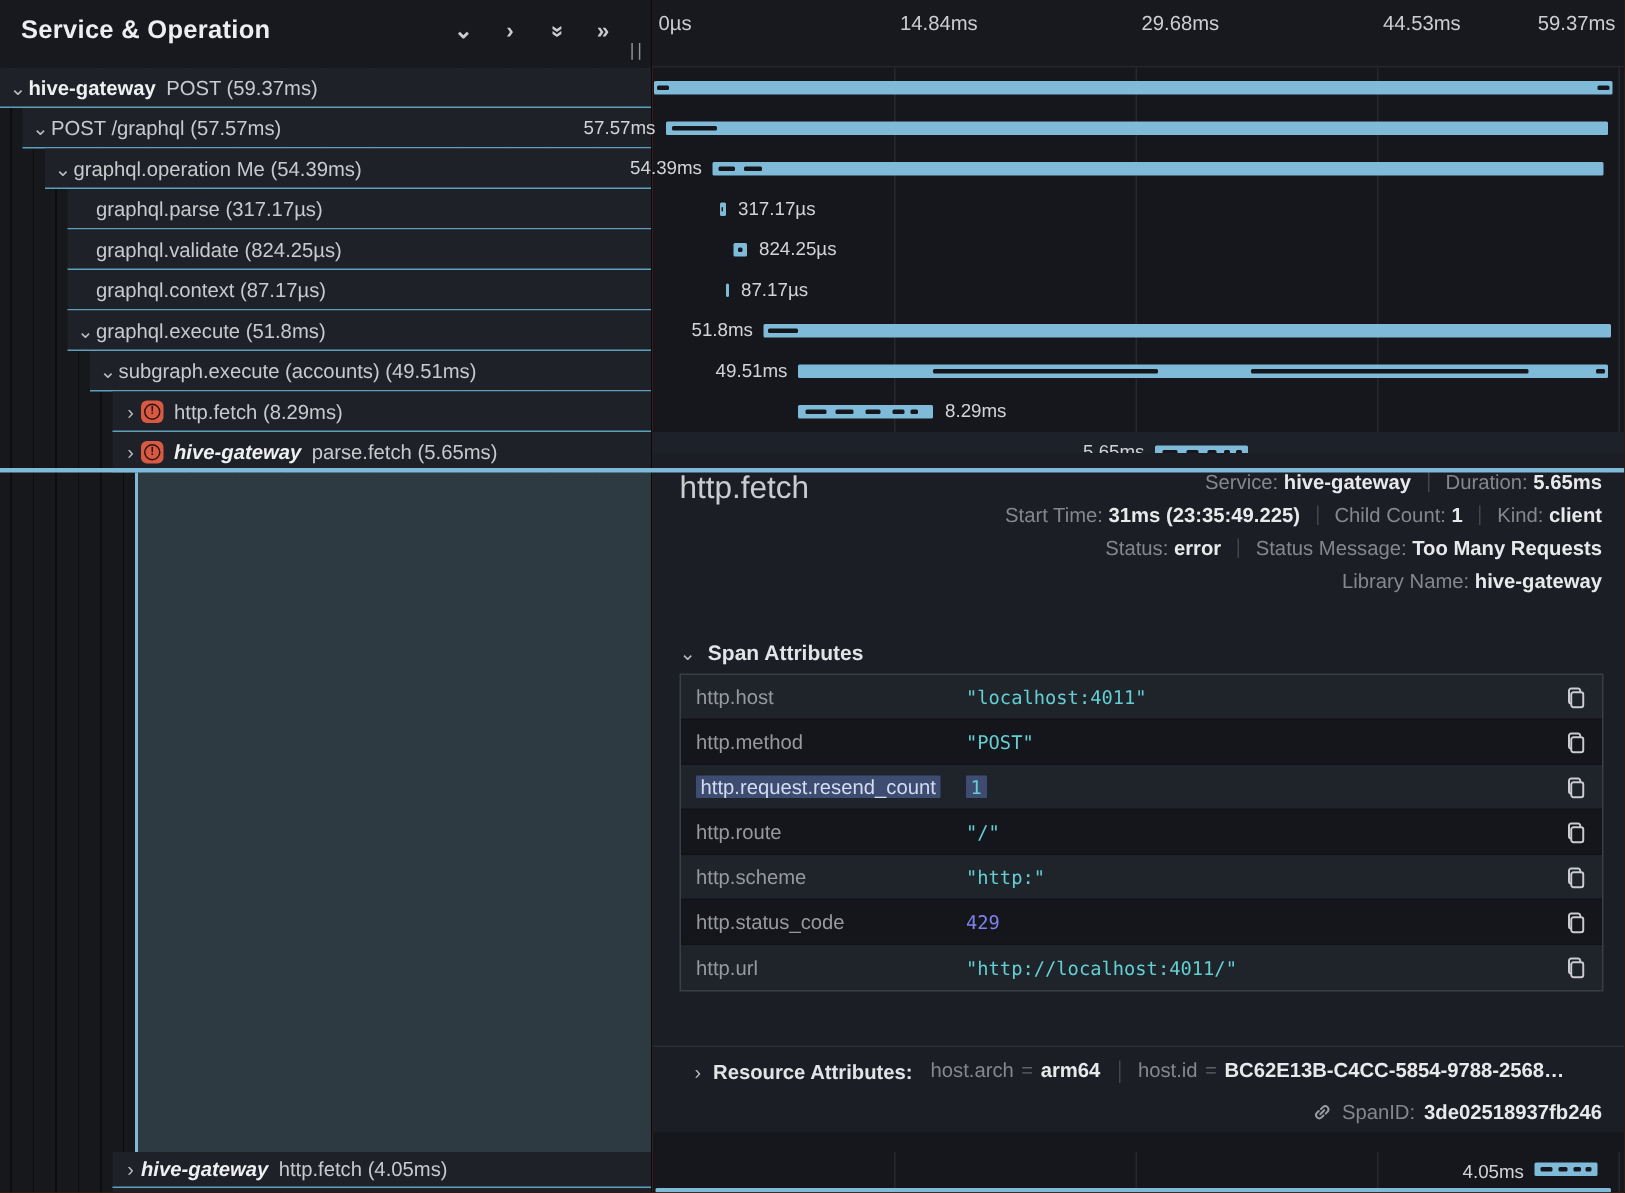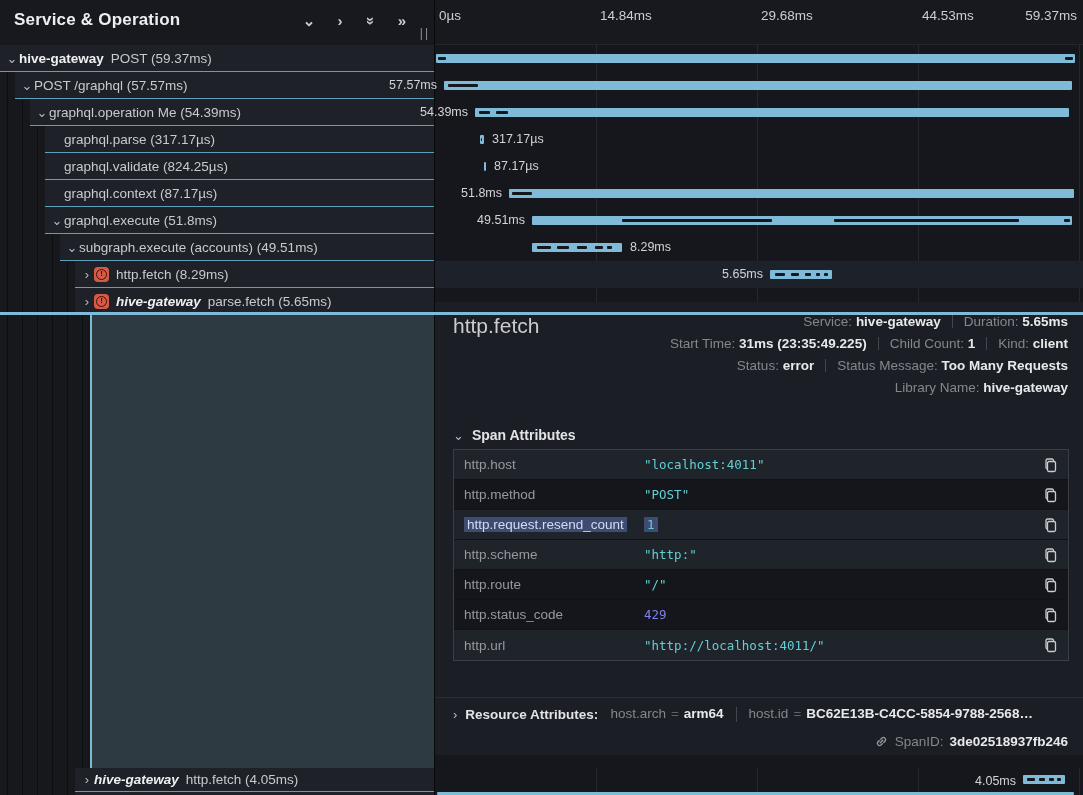--- a/index.html
+++ b/index.html
@@ -83,21 +83,21 @@
   .attr-row.alt0 { background:#1f232a; }
   .attr-row.alt1 { background:#14161b; }
   .attr-key { width:180px; flex:0 0 180px; font-size:13.5px; color:#97999e; overflow:hidden; white-space:nowrap; }
   .attr-val { font-family:"DejaVu Sans Mono", monospace; font-size:12.5px; color:#63cfd3; flex:1; white-space:nowrap; overflow:hidden; }
   .attr-val.number { color:#7d82ec; }
   .selhl { background:#3d4c70; border-radius:2px; padding:1px 3px; }
   .attr-key .selhl { color:#d3dcf2; }
   .copy-btn { margin-left:auto; color:#caccd0; cursor:pointer; display:flex; align-items:center; }
 
   .res-row { position:absolute; left:0; top:395px; width:648px; height:33px; border-top:1px solid #2a2d33;
-    display:flex; align-items:center; padding:0 16px 0 18px; font-size:13.5px; white-space:nowrap; overflow:hidden; }
+    display:flex; align-items:center; padding:0 16px 0 28px; font-size:13.5px; white-space:nowrap; overflow:hidden; }
   .res-head { font-weight:bold; color:#e3e4e7; margin-right:12px; cursor:pointer; }
   .res-head .chev { display:inline-block; width:auto; margin-right:8px; font-weight:normal; }
   .res-key { color:#85878d; }
   .res-eq { color:#5e6167; margin:0 5px; }
   .res-val { color:#e8e9eb; font-weight:bold; }
   .res-sep { display:inline-block; width:1px; height:15px; background:#43464d; margin:0 12px; vertical-align:middle; }
 
   .spanid-row { position:absolute; right:15px; top:432px; font-size:13.5px; color:#85878d; display:flex; align-items:center; gap:6px; }
   .spanid-row b { color:#e8e9eb; }
   .link-icon { color:#9a9ca1; display:flex; align-items:center; }
@@ -217,20 +217,26 @@
           </div>
           <span class="bar-label" style="right: 615px;">54.39ms</span>
         </div>
         <div class="trow">
           <div class="bar" style="left: 45px; width: 4px;">
             <div class="dash" style="left: 1px; width: 1px;"></div>
           </div>
           <span class="bar-label" style="left: 57px;">317.17µs</span>
         </div>
         <div class="trow">
+          <div class="bar" style="left: 54px; width: 9px;">
+            <div class="dash" style="left: 3px; width: 3px;"></div>
+          </div>
+          <span class="bar-label" style="left: 71px;">824.25µs</span>
+        </div>
+        <div class="trow">
           <div class="bar" style="left: 49px; width: 2px;"></div>
           <span class="bar-label" style="left: 59px;">87.17µs</span>
         </div>
         <div class="trow">
           <div class="bar" style="left: 74px; width: 565px;">
             <div class="dash" style="left: 3px; width: 20px;"></div>
           </div>
           <span class="bar-label" style="right: 581px;">51.8ms</span>
         </div>
         <div class="trow">
@@ -299,33 +305,33 @@
           <div class="attr-row alt0">
             <span class="attr-key"><span class="selhl">http.request.resend_count</span></span>
             <span class="attr-val"><span class="selhl">1</span></span>
             <span class="copy-btn">
               <svg width="15" height="16" viewBox="0 0 15 16" fill="none" stroke="currentColor" stroke-width="1.3" stroke-linejoin="round">
                 <rect x="4.5" y="4.5" width="8" height="10" rx="1.5"></rect>
                 <path d="M10.5 4.5 v-1 a1.5 1.5 0 0 0 -1.5 -1.5 h-4.5 a1.5 1.5 0 0 0 -1.5 1.5 v7 a1.5 1.5 0 0 0 1.5 1.5 h0.5"></path>
               </svg>
             </span>
           </div>
+          <div class="attr-row alt1">
+            <span class="attr-key">http.route</span>
+            <span class="attr-val">"/"</span>
+            <span class="copy-btn">
+              <svg width="15" height="16" viewBox="0 0 15 16" fill="none" stroke="currentColor" stroke-width="1.3" stroke-linejoin="round">
+                <rect x="4.5" y="4.5" width="8" height="10" rx="1.5"></rect>
+                <path d="M10.5 4.5 v-1 a1.5 1.5 0 0 0 -1.5 -1.5 h-4.5 a1.5 1.5 0 0 0 -1.5 1.5 v7 a1.5 1.5 0 0 0 1.5 1.5 h0.5"></path>
+              </svg>
+            </span>
+          </div>
           <div class="attr-row alt0">
             <span class="attr-key">http.scheme</span>
             <span class="attr-val">"http:"</span>
-            <span class="copy-btn">
-              <svg width="15" height="16" viewBox="0 0 15 16" fill="none" stroke="currentColor" stroke-width="1.3" stroke-linejoin="round">
-                <rect x="4.5" y="4.5" width="8" height="10" rx="1.5"></rect>
-                <path d="M10.5 4.5 v-1 a1.5 1.5 0 0 0 -1.5 -1.5 h-4.5 a1.5 1.5 0 0 0 -1.5 1.5 v7 a1.5 1.5 0 0 0 1.5 1.5 h0.5"></path>
-              </svg>
-            </span>
-          </div>
-          <div class="attr-row alt1">
-            <span class="attr-key">http.route</span>
-            <span class="attr-val">"/"</span>
             <span class="copy-btn">
               <svg width="15" height="16" viewBox="0 0 15 16" fill="none" stroke="currentColor" stroke-width="1.3" stroke-linejoin="round">
                 <rect x="4.5" y="4.5" width="8" height="10" rx="1.5"></rect>
                 <path d="M10.5 4.5 v-1 a1.5 1.5 0 0 0 -1.5 -1.5 h-4.5 a1.5 1.5 0 0 0 -1.5 1.5 v7 a1.5 1.5 0 0 0 1.5 1.5 h0.5"></path>
               </svg>
             </span>
           </div>
           <div class="attr-row alt1">
             <span class="attr-key">http.status_code</span>
             <span class="attr-val number">429</span>

